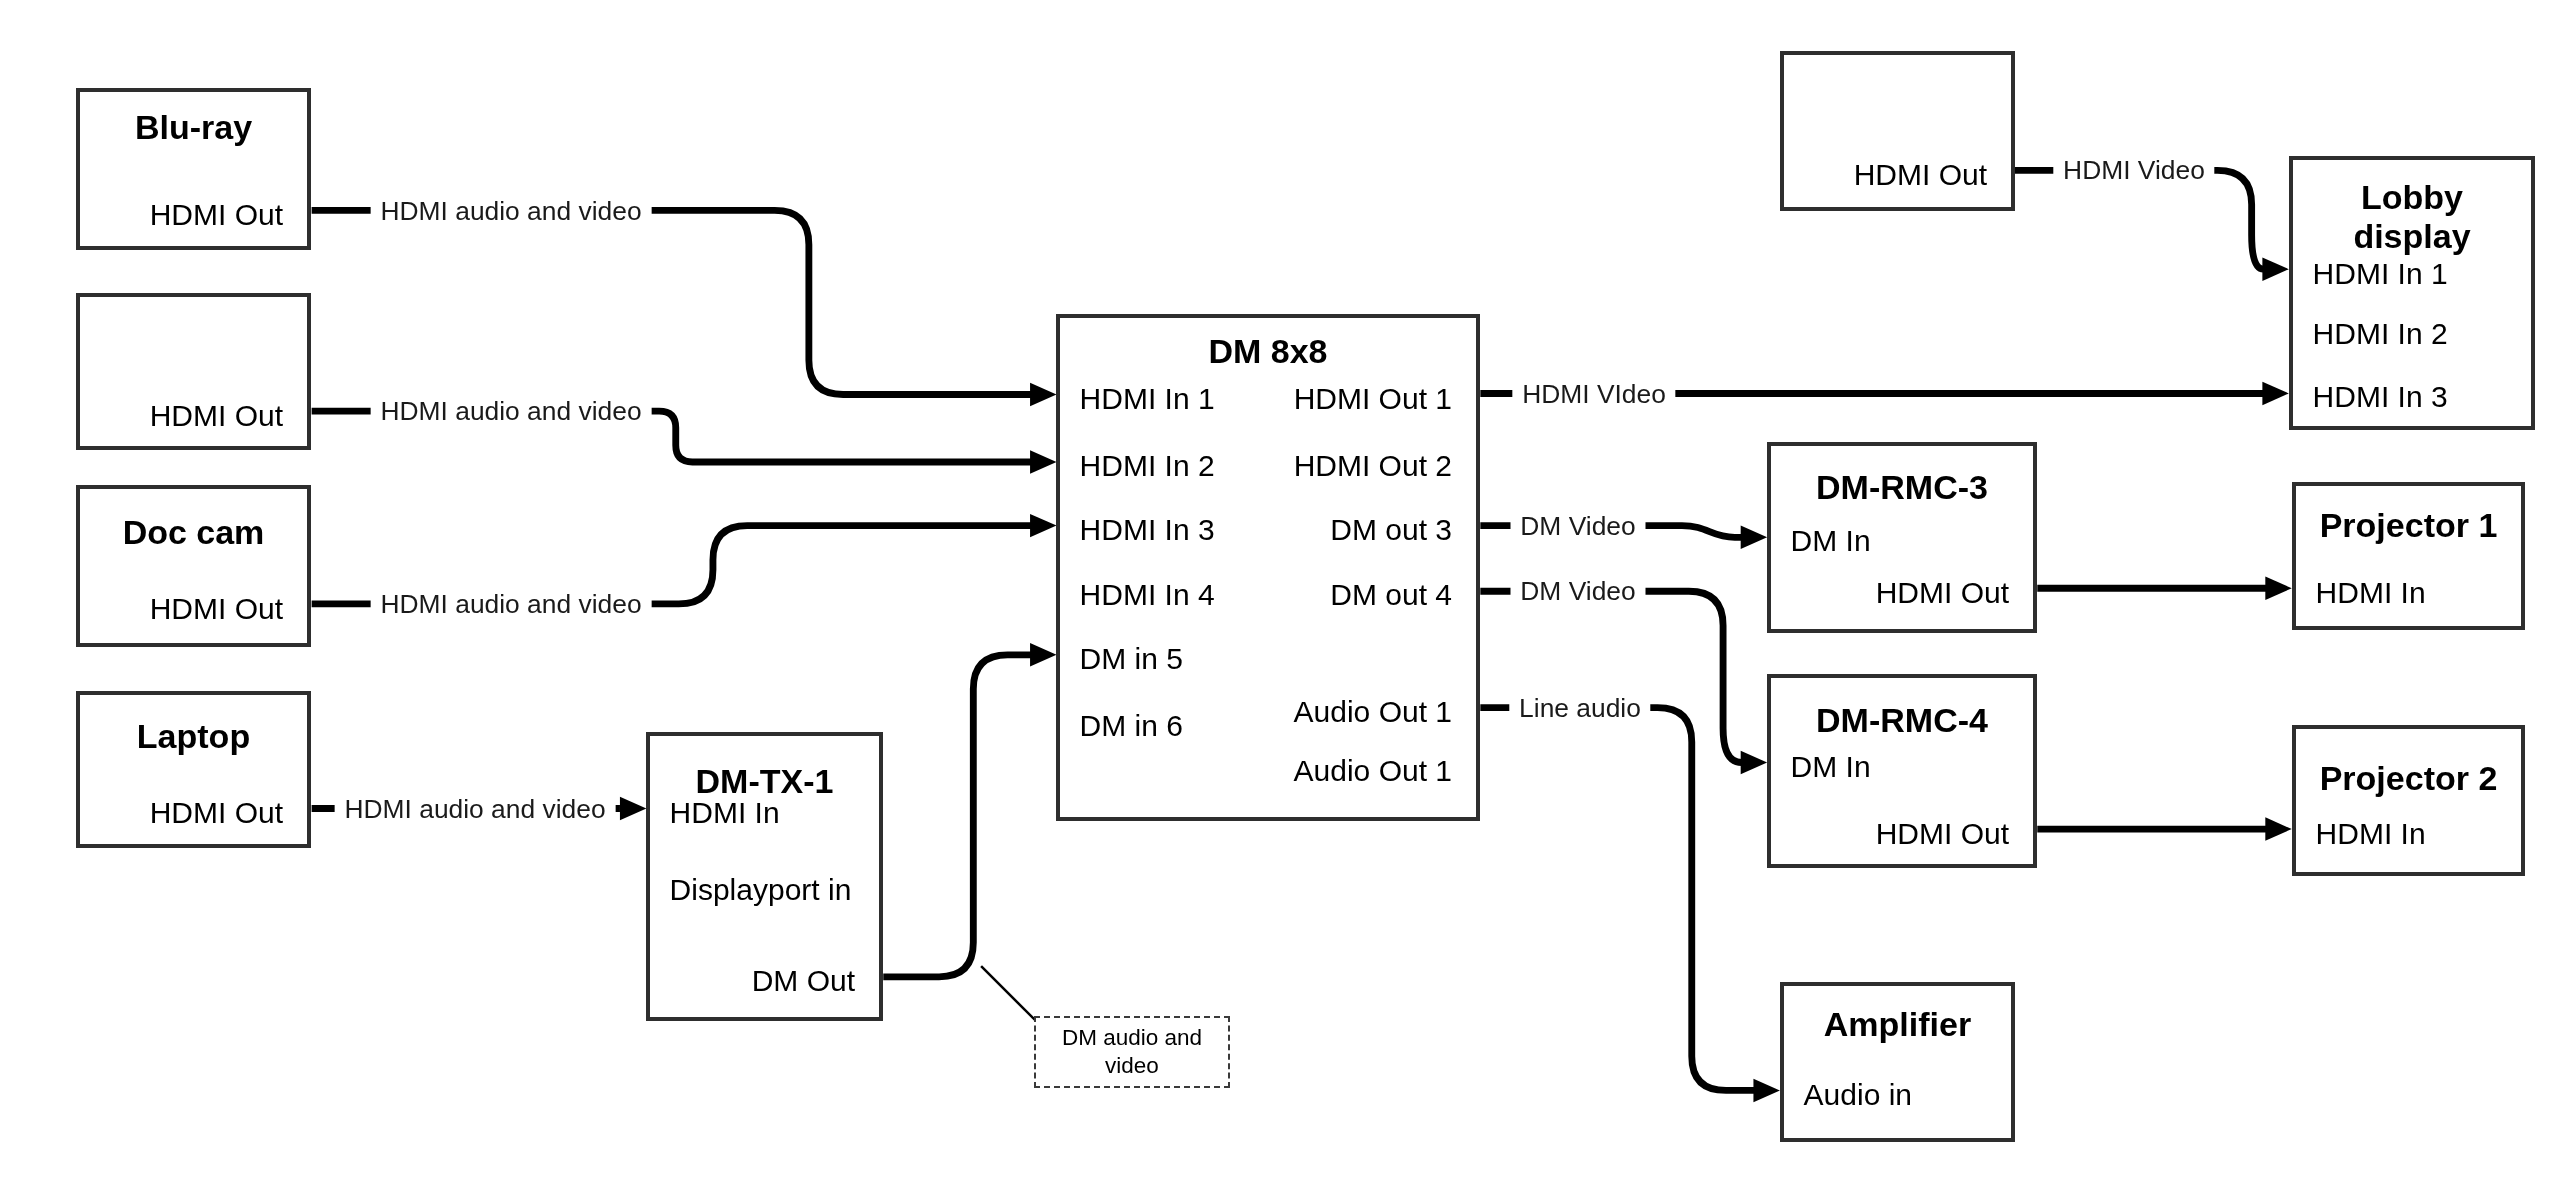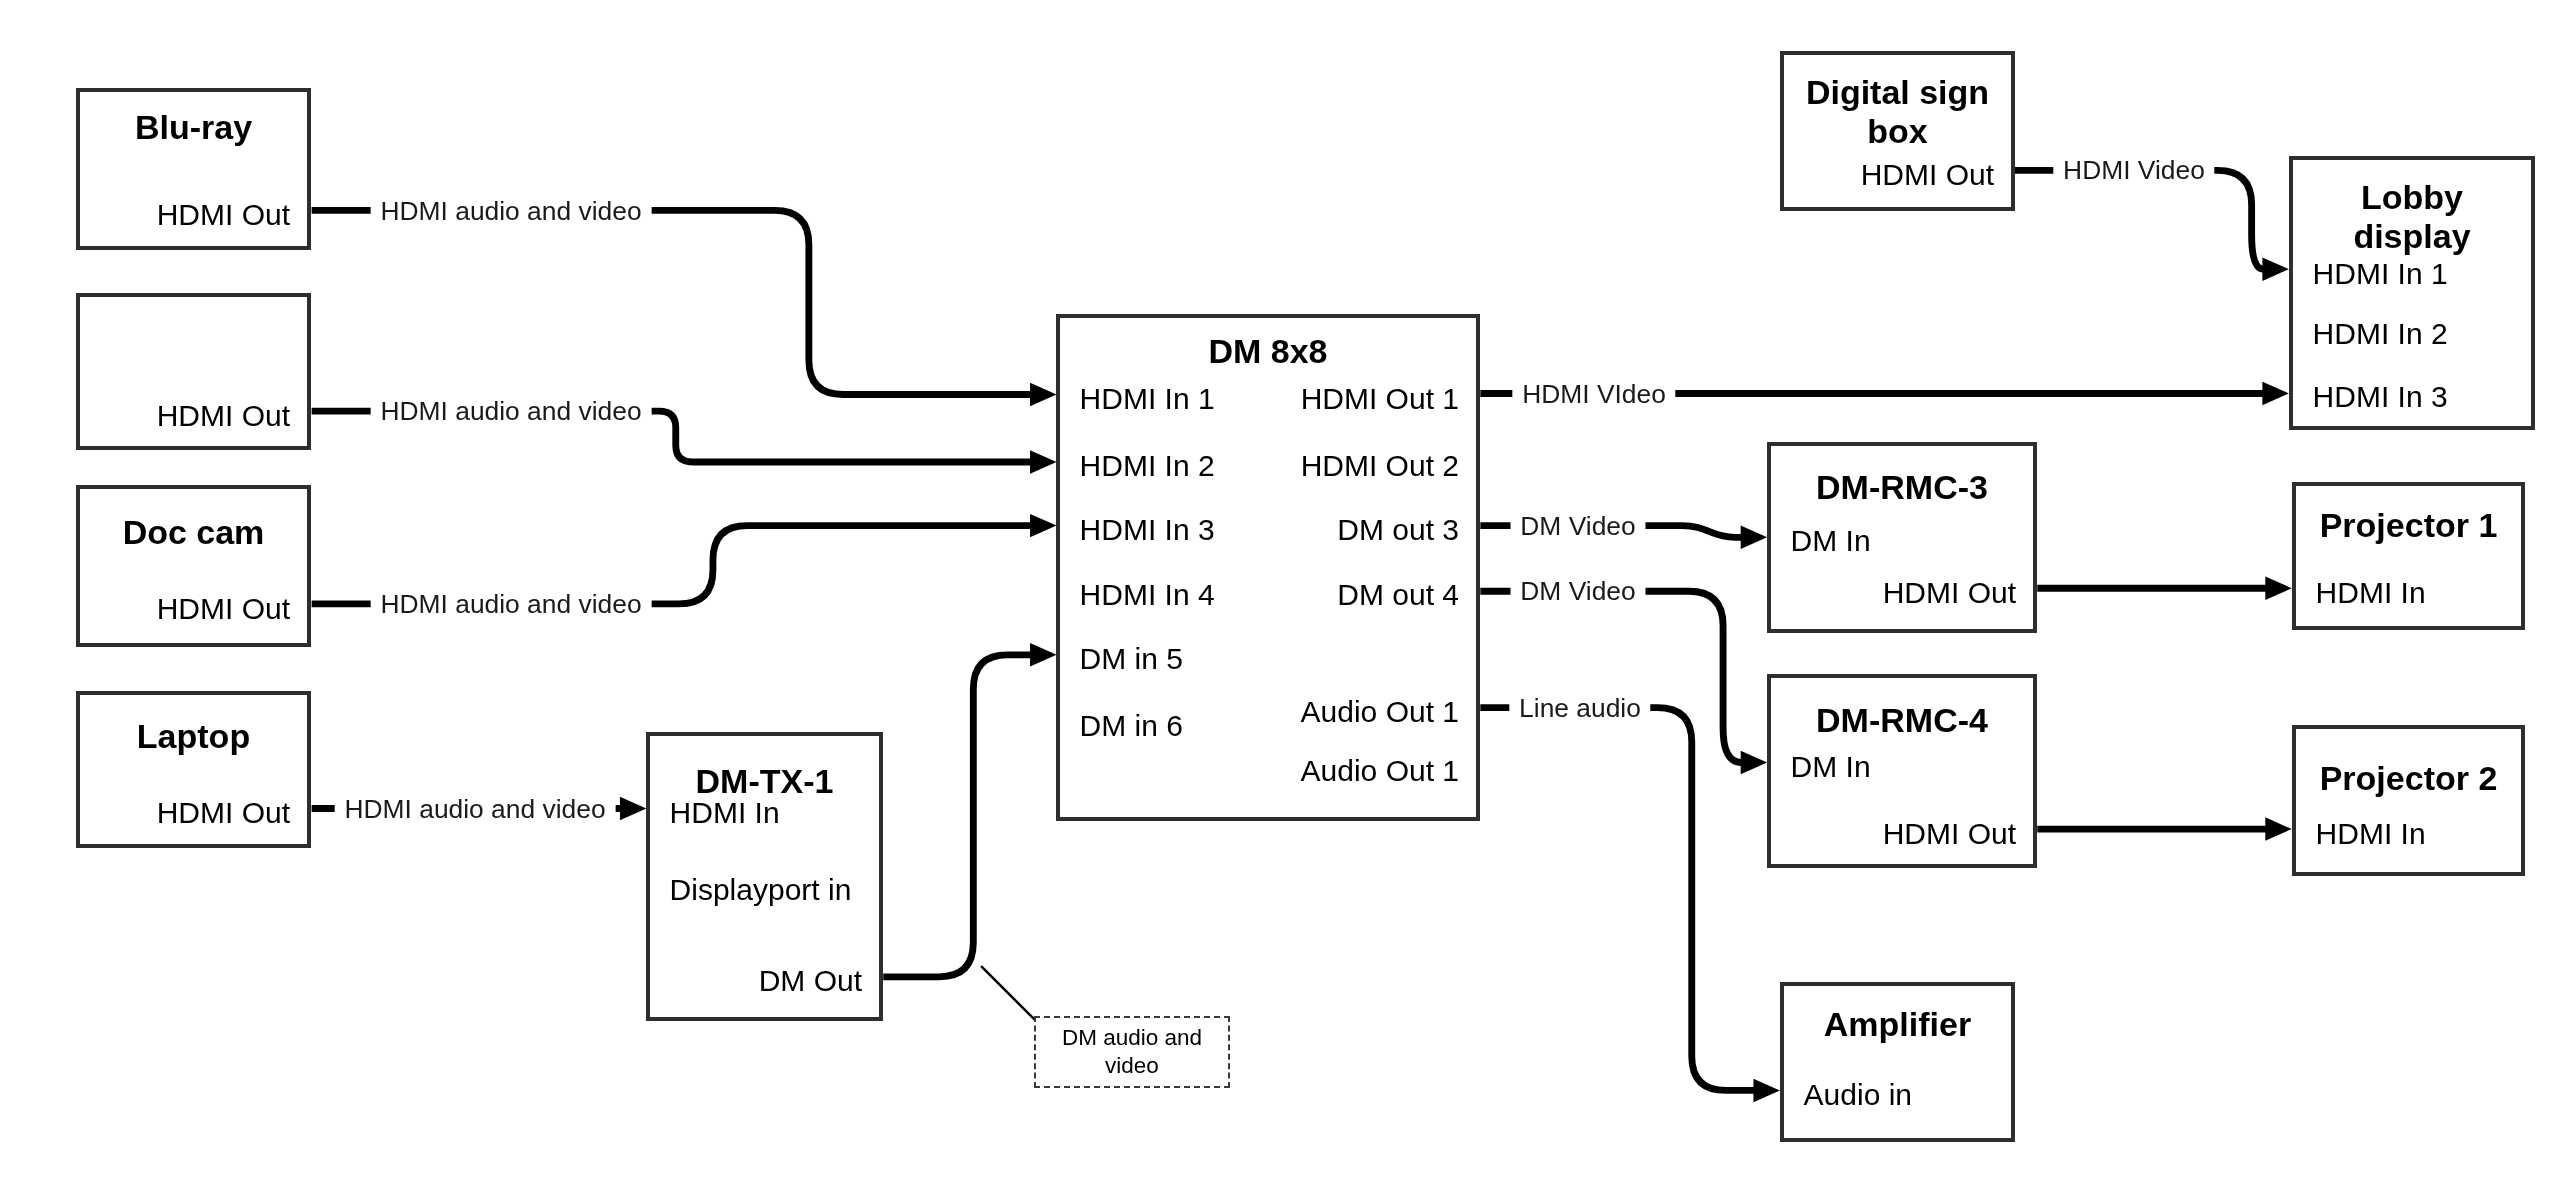--- a/index.html
+++ b/index.html
@@ -4,21 +4,21 @@
 <style>
   html,body{margin:0;padding:0;background:#ffffff;}
   body{width:2576px;height:1201px;overflow:hidden;
        font-family:"Liberation Sans",sans-serif;color:#000;}
   .canvas{position:relative;width:2576px;height:915px;background:#fff;}
   svg.wires{position:absolute;left:0;top:0;width:2576px;height:1201px;}
   .node{position:absolute;background:#fff;border:4.9px solid #2e2e2e;box-sizing:border-box;}
   .node .title{display:block;text-align:center;font-weight:700;font-size:34px;line-height:39px;}
   .port{position:absolute;font-size:30px;line-height:35px;white-space:nowrap;}
   .port.left{left:0;padding-left:19.6px;}
-  .port.right{right:0;padding-right:17px;text-align:right;}
+  .port.right{right:0;padding-right:24px;text-align:right;}
   .llabel{position:absolute;transform:translate(-50%,-50%);background:#fff;
           font-size:26.4px;line-height:30px;padding:2px 9.8px;white-space:nowrap;color:#1a1a1a;}
   .callout{position:absolute;border:2px dashed #3a3a3a;box-sizing:border-box;
            display:flex;flex-direction:column;align-items:center;justify-content:center;
            font-size:22.5px;line-height:28px;text-align:center;background:#fff;}
 </style>
 </head>
 <body>
 
 <div class="canvas">
@@ -87,24 +87,20 @@
     <span class="port left" style="top:390px;">DM in 6</span>
     <span class="port right" style="top:63px;">HDMI Out 1</span>
     <span class="port right" style="top:130px;">HDMI Out 2</span>
     <span class="port right" style="top:194px;">DM out 3</span>
     <span class="port right" style="top:259px;">DM out 4</span>
     <span class="port right" style="top:376px;">Audio Out 1</span>
     <span class="port right" style="top:435px;">Audio Out 1</span>
   </div>
 
   <div class="node" style="left:1780px;top:51px;width:235px;height:160px;">
-    <span class="title" style="padding-top:17.6px;">
-      <span>Digital sign</span><br>
-      <span>box</span>
-    </span>
     <span class="port right" style="top:102px;">HDMI Out</span>
   </div>
 
   <div class="node" style="left:2289px;top:156px;width:246px;height:274px;">
     <span class="title" style="padding-top:17.6px;">
       <span>Lobby</span><br>
       <span>display</span>
     </span>
     <span class="port left" style="top:96px;">HDMI In 1</span>
     <span class="port left" style="top:156px;">HDMI In 2</span>

